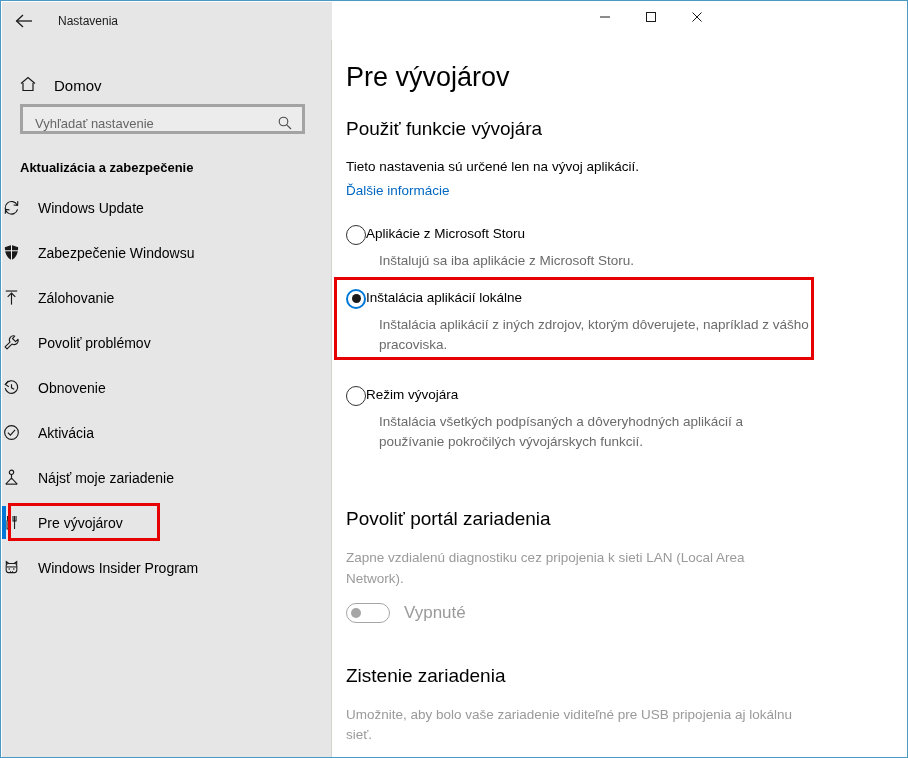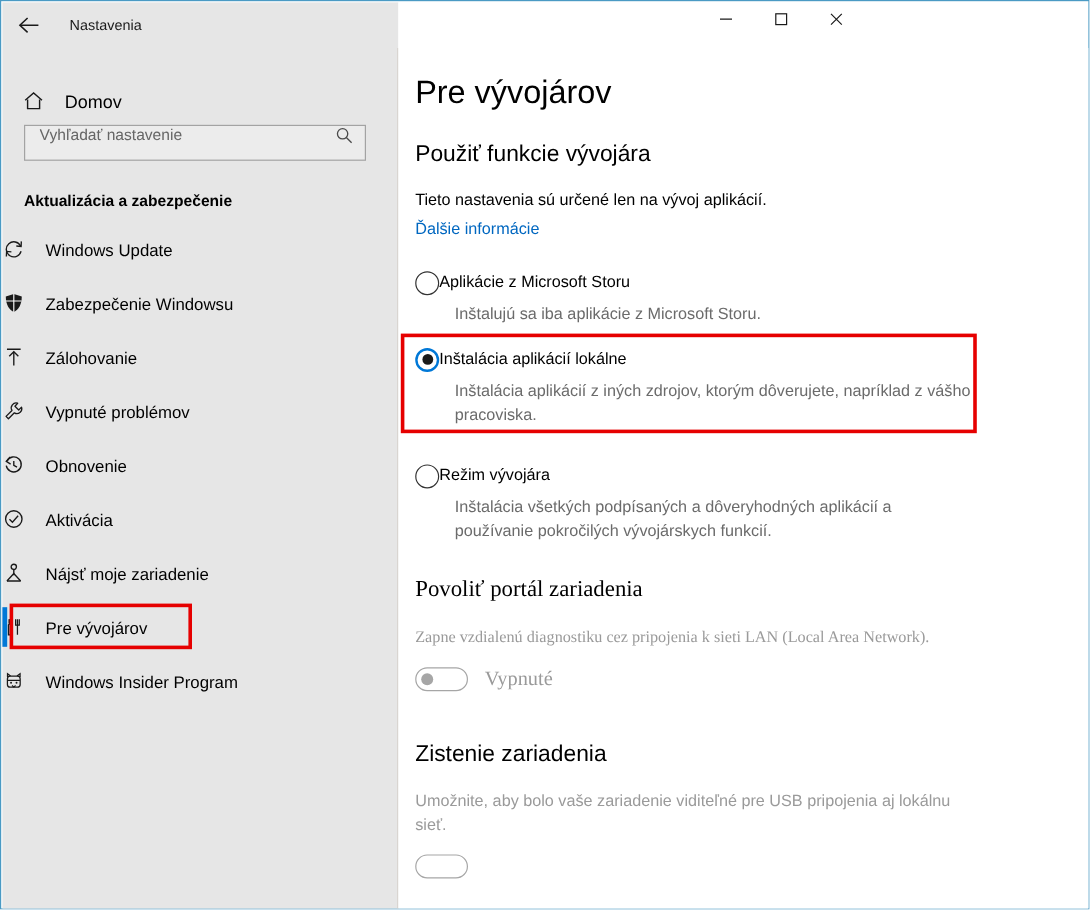--- a/index.html
+++ b/index.html
@@ -65,22 +65,22 @@
   .home-row .ic { width: 30px; display: flex; align-items: center; }
   .home-row .lbl { font-size: 15px; color: #000; margin-left: 6px; }
 
   .search-wrap {
     margin: 10px 14px 0 18px;
     height: 30px; position: relative;
   }
   .search-box {
     width: 285px; height: 30px;
     background: #ececec;
-    border: 1px solid #a3a3a3;
-    display: flex; align-items: flex-start;
+    border: 3px solid #a3a3a3;
+    display: flex; align-items: flex-end;
     padding: 0 8px 0 12px;
   }
   .search-box input {
     flex: 1; border: none; outline: none;
     background: transparent;
     font-family: "Liberation Sans", sans-serif;
     font-size: 13px; color: #555;
   }
   .search-box input::placeholder { color: #666; }
   .search-icon { width: 18px; display: flex; align-items: center; justify-content: center; }
@@ -172,21 +172,21 @@
     font-size: 13.5px; color: #6b6b6b;
     margin-left: 33px; margin-top: 6px; line-height: 1.48;
     max-width: 430px;
   }
   .redbox-abs {
     position: absolute;
     border: 3px solid #e60000;
     pointer-events: none;
   }
 
-  .sec2 { margin-top: 24px; font-family: Liberation Serif, serif; }
+  .sec2 { margin-top: 52px; }
   .sec-head2 { font-size: 19px; color: #000; }
   .muted {
     font-size: 13.5px; color: #9a9a9a; margin-top: 18px; line-height: 1.5;
     max-width: 450px;
   }
   .toggle-row {
     display: flex; align-items: center; margin-top: 14px;
   }
   .toggle {
     width: 44px; height: 20px;
@@ -318,21 +318,21 @@
         </span>
         <span class="lbl">Zálohovanie</span>
       </div>
 
       <div class="nav-item">
         <span class="ic">
           <svg width="19" height="19" viewBox="0 0 20 20">
             <path d="M13.4 3.2 A4.3 4.3 0 0 0 8.4 9.5 L3.2 14.7 L5.3 16.8 L10.5 11.6 A4.3 4.3 0 0 0 16.8 6.6 L14.3 9.1 L11 5.8 Z" fill="none" stroke="#1a1a1a" stroke-width="1.15" stroke-linejoin="round"></path>
           </svg>
         </span>
-        <span class="lbl">Vypnuté problémov</span>
+        <span class="lbl">Povoliť problémov</span>
       </div>
 
       <div class="nav-item">
         <span class="ic">
           <svg width="19" height="19" viewBox="0 0 20 20">
             <path d="M4 6.6 A6.6 6.6 0 1 1 3.4 10.6" fill="none" stroke="#1a1a1a" stroke-width="1.2"></path>
             <path d="M6.8 3 L3.4 6.8 L7.2 9.2" fill="none" stroke="#1a1a1a" stroke-width="1.2"></path>
             <path d="M10 6.5 L10 10.3 L12.8 11.8" fill="none" stroke="#1a1a1a" stroke-width="1.2"></path>
           </svg>
         </span>

